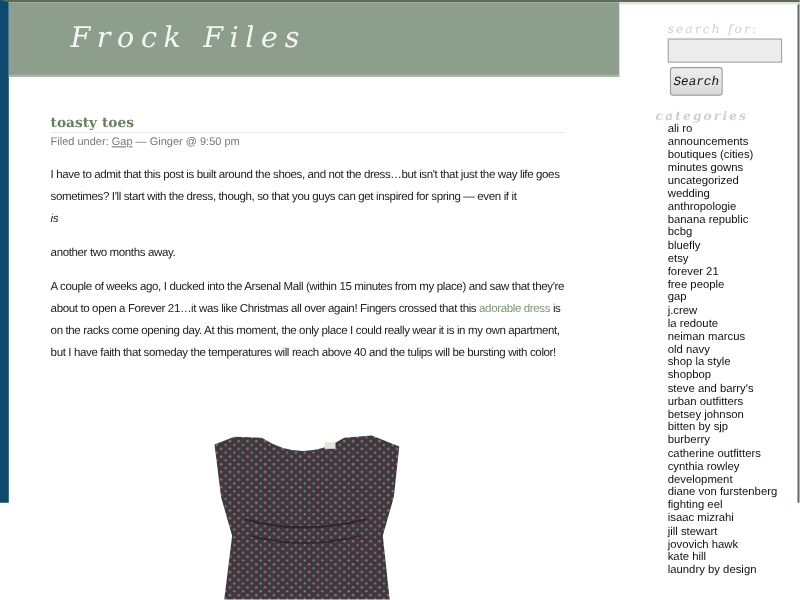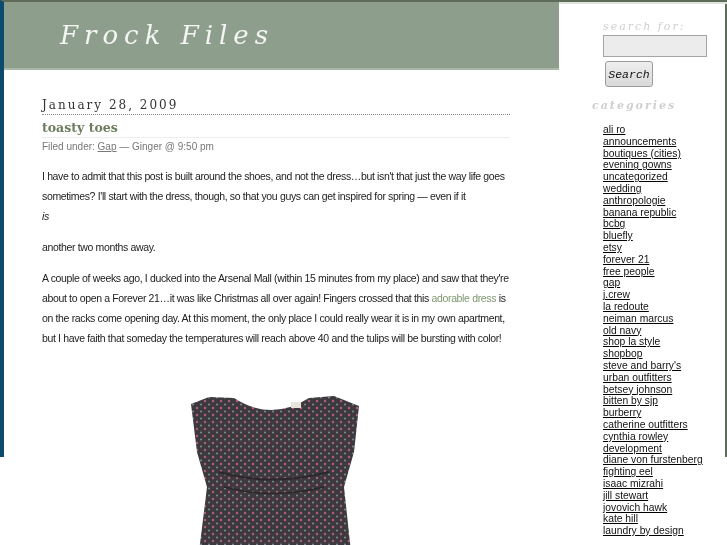--- a/index.html
+++ b/index.html
@@ -1,21 +1,21 @@
 <!DOCTYPE html>
 <html><head>
   <meta charset="utf-8">
   <style>
     * { box-sizing: border-box; margin: 0; padding: 0; }
     html, body { width: 727px; height: 545px; overflow: hidden; background: #ffffff; }
     body { position: relative; font-family: "Liberation Sans", sans-serif; }
 
     .frame {
       position: absolute; left: 0; top: 0; width: 727px; height: 457px;
-      border-left: 4px solid #0c4a6e; border-top: 2px solid #5d6b58; border-right: 2px solid #5d6b58;
+      border-left: 8px solid #0c4a6e; border-top: 2px solid #5d6b58; border-right: 2px solid #5d6b58;
       background: #ffffff;
     }
     .header {
       position: absolute; left: 0; top: 0; width: 555px; height: 68px;
       background: #8e9e8d;
       border-bottom: 2px solid #a9b7a8;
     }
     .sidebar-topbar {
       position: absolute; left: 555px; top: 0; width: 168px; height: 2px;
       background: #dfe3de;
@@ -55,34 +55,33 @@
     .search-input {
       display: block; margin-left: 11px; margin-top: 2px; width: 104px; height: 22px;
       background: #ececec; border: 1px solid #a5a5a5;
     }
     .search-btn {
       display: block; margin-left: 13px; margin-top: 4px; width: 48px; height: 26px;
       background: linear-gradient(#eeeeee, #d9d9d9); border: 1px solid #9b9b9b; border-radius: 3px;
       font-family: Liberation Mono, monospace; font-style: italic; font-size: 11.5px; color: #111;
     }
     .cat-heading { margin-top: 12px; font-weight: bold; }
-    .cat-list { list-style: none; margin-left: 11px; margin-top: 12px; text-decoration: underline; }
+    .cat-list { list-style: none; margin-left: 11px; margin-top: 0px; }
     .cat-list li { font-size: 10.3px; line-height: 11.8px; color: #111; }
   </style>
 </head>
 <body>
 
 <div class="frame">
   <div class="header">
     <div class="site-title">Frock Files</div>
   </div>
   <div class="sidebar-topbar"></div>
 
   <div class="content">
-    <div class="date">January 28, 2009</div>
     <div class="post-title">toasty toes</div>
     <div class="meta">
       <span>Filed under:</span>
       <a>Gap</a>
       <span>— Ginger @ 9:50 pm</span>
     </div>
     <div class="body-text">
       <p><span>I have to admit that this post is built around the shoes, and not the dress…but isn't that just the way life goes sometimes? I'll start with the dress, though, so that you guys can get inspired for spring — even if it</span><br><em>is</em></p>
       <p>another two months away.</p>
       <p><span>A couple of weeks ago, I ducked into the Arsenal Mall (within 15 minutes from my place) and saw that they're about to open a Forever 21…it was like Christmas all over again! Fingers crossed that this </span><a>adorable dress</a><span> is on the racks come opening day. At this moment, the only place I could really wear it is in my own apartment, but I have faith that someday the temperatures will reach above 40 and the tulips will be bursting with color!</span></p>
@@ -107,21 +106,21 @@
 
   <div class="sidebar">
     <div class="side-heading search-label">search for:</div>
     <input class="search-input" type="text" value="" style="">
     <button class="search-btn">Search</button>
     <div class="side-heading cat-heading">categories</div>
     <ul class="cat-list">
       <li>ali ro</li>
       <li>announcements</li>
       <li>boutiques (cities)</li>
-      <li>evening gowns</li>
+      <li>minutes gowns</li>
       <li>uncategorized</li>
       <li>wedding</li>
       <li>anthropologie</li>
       <li>banana republic</li>
       <li>bcbg</li>
       <li>bluefly</li>
       <li>etsy</li>
       <li>forever 21</li>
       <li>free people</li>
       <li>gap</li>

